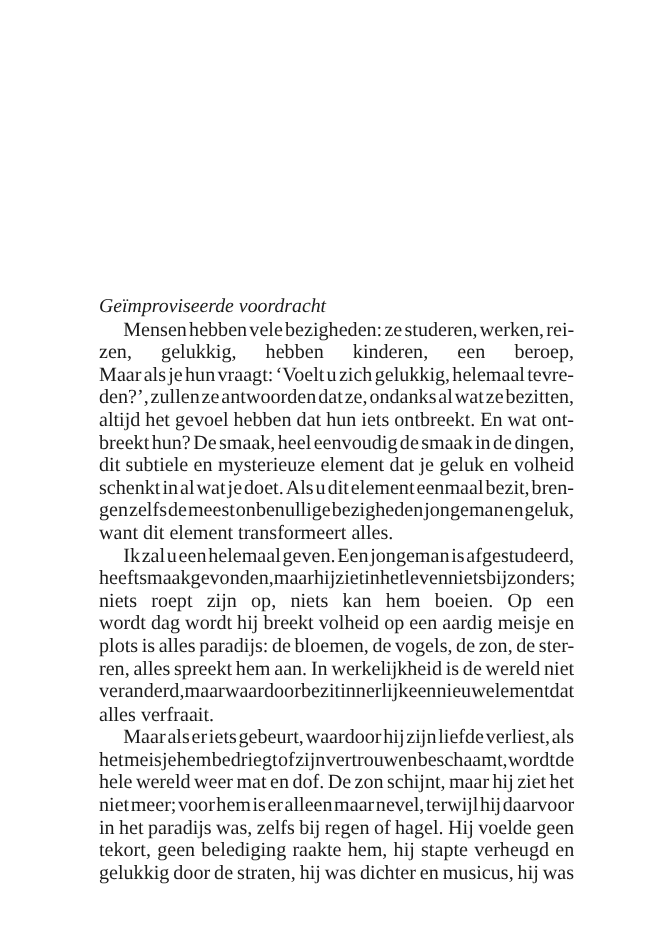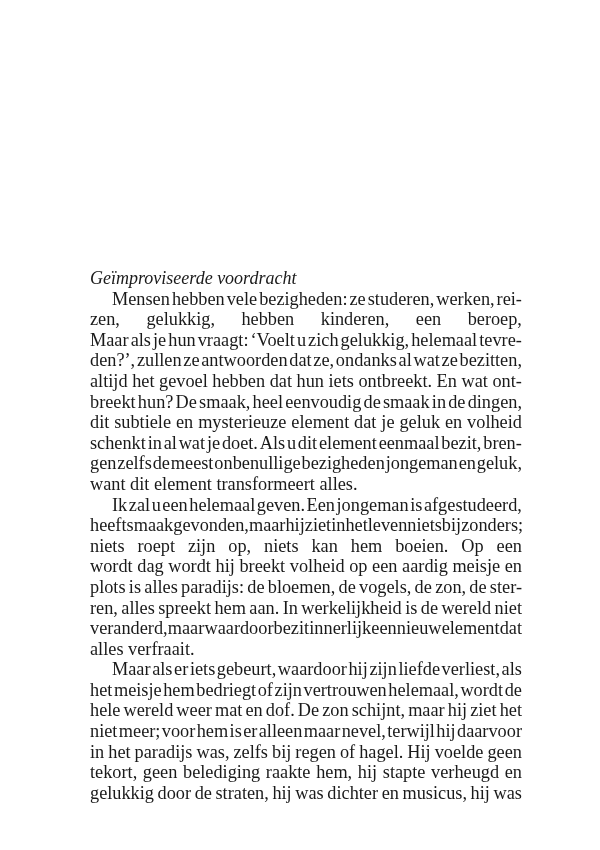--- a/index.html
+++ b/index.html
@@ -289,21 +289,21 @@
           <span class="w">als</span>
         </div>
         <div class="line">
           <span class="w">het</span>
           <span class="w">meisje</span>
           <span class="w">hem</span>
           <span class="w">bedriegt</span>
           <span class="w">of</span>
           <span class="w">zijn</span>
           <span class="w">vertrouwen</span>
-          <span class="w">helemaal,</span>
+          <span class="w">beschaamt,</span>
           <span class="w">wordt</span>
           <span class="w">de</span>
         </div>
         <div class="line">
           <span class="w">hele</span>
           <span class="w">wereld</span>
           <span class="w">weer</span>
           <span class="w">mat</span>
           <span class="w">en</span>
           <span class="w">dof.</span>

